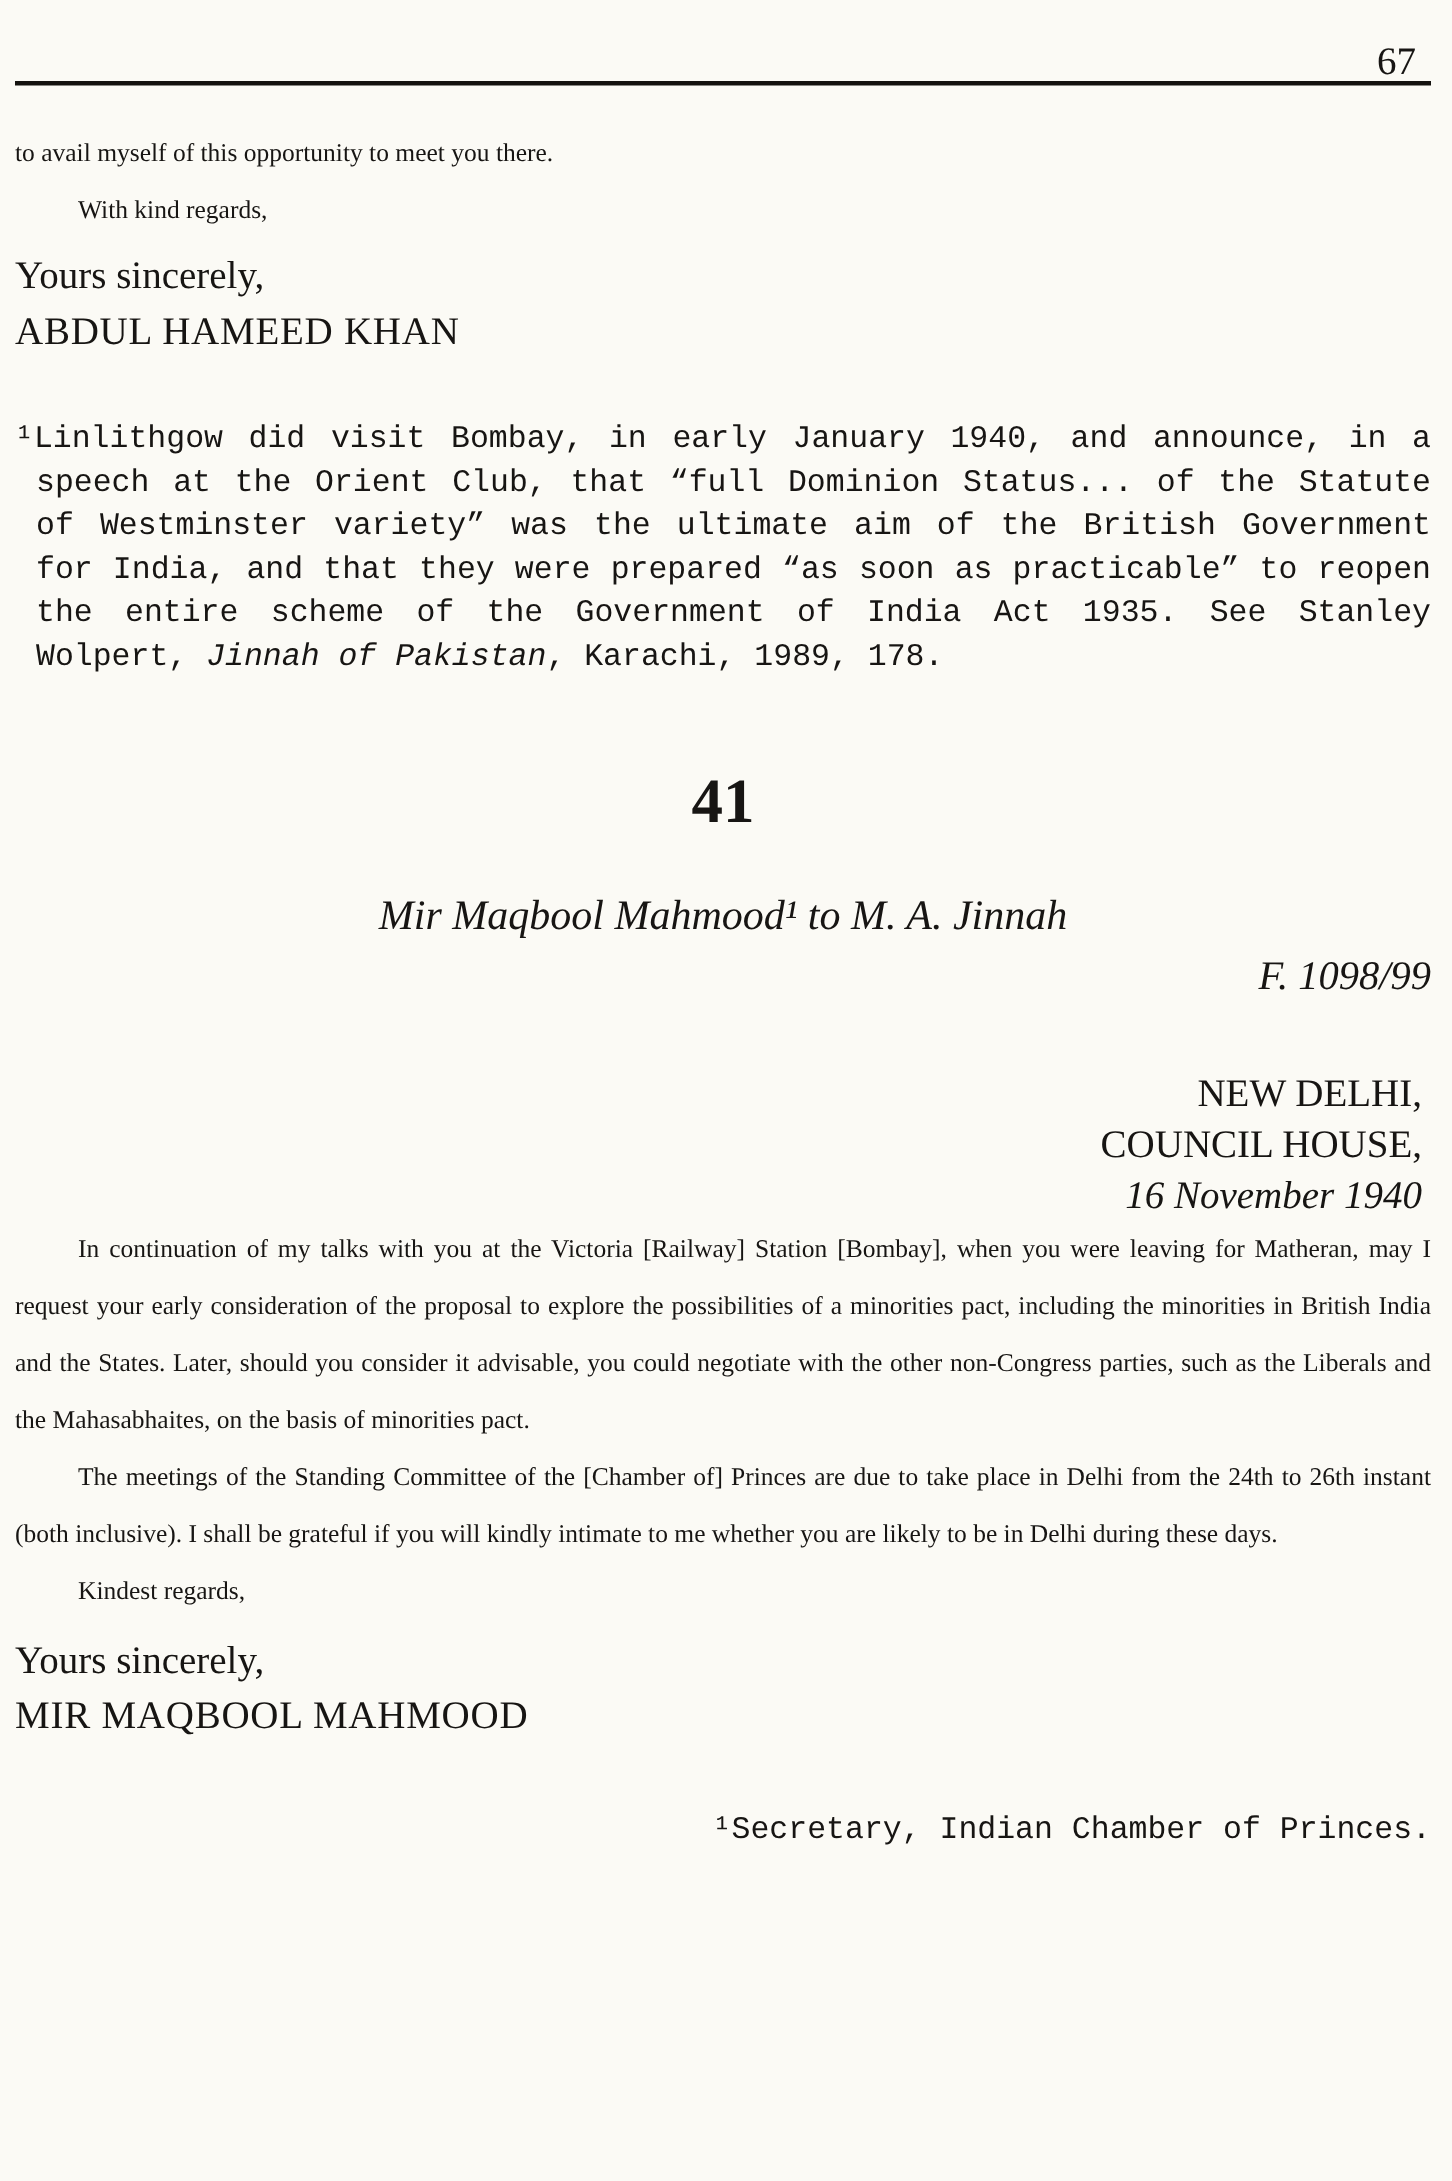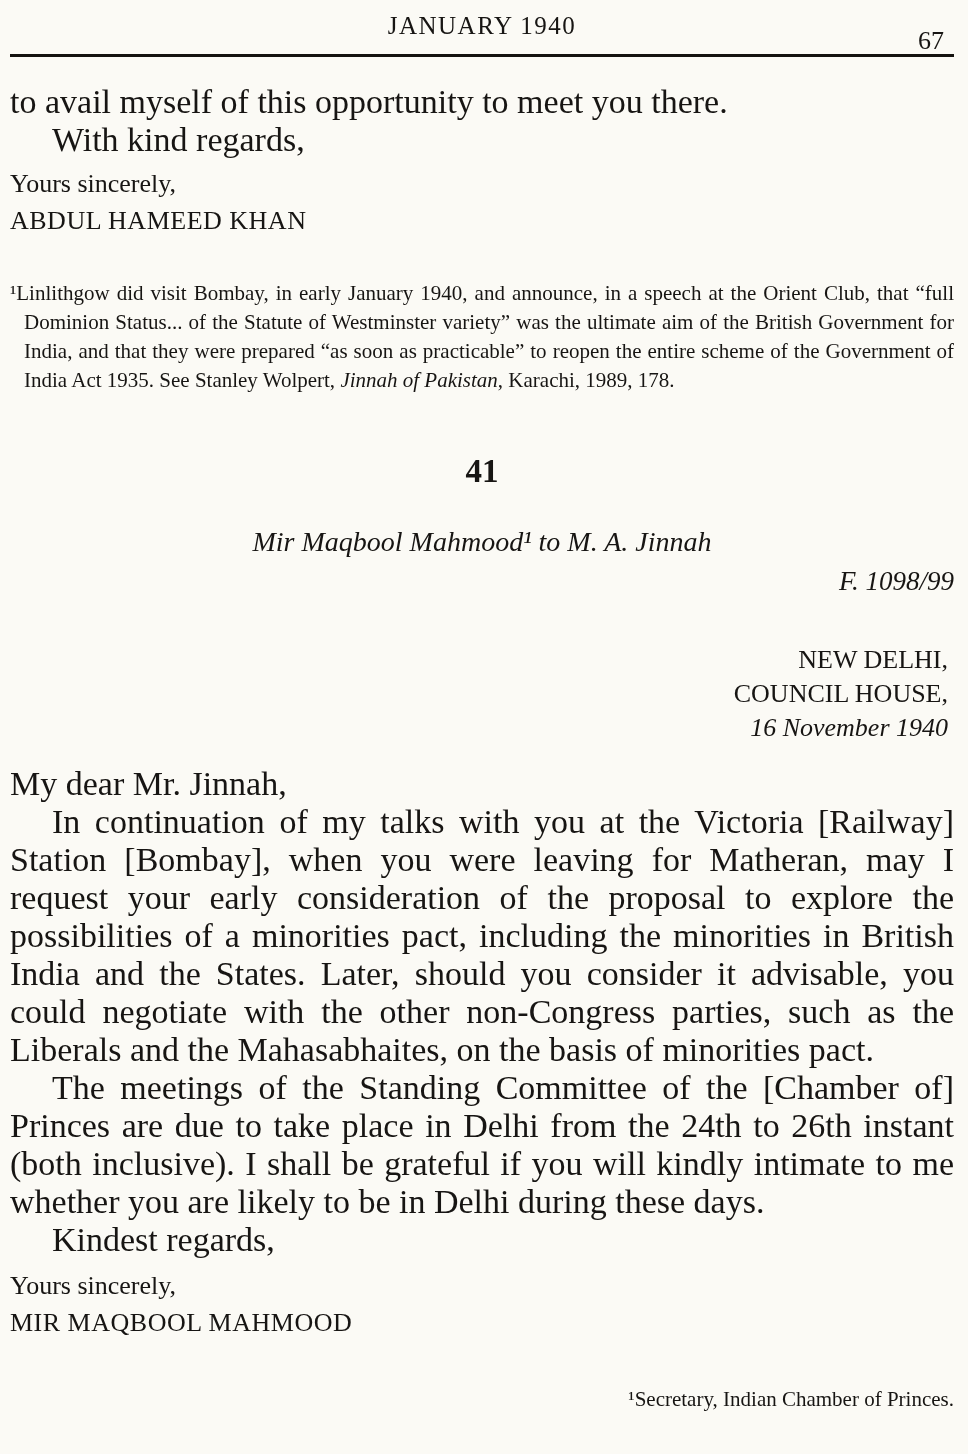--- a/index.html
+++ b/index.html
@@ -37,53 +37,54 @@
     letter-spacing: 0;
   }
   .header-rule {
     border: none;
     border-top: 3px solid #14120f;
     margin: 8px 0 0 0;
   }
 
   
   .bodytext {
-    font-size: 34px;
+    font-size: 17px;
     line-height: 38px;
     text-align: justify;
   }
   .indent { text-indent: 42px; }
 
   .letter1-body { margin-top: 26px; }
 
   .signoff {
     text-align: left;
     font-size: 26px;
     line-height: 37px;
   }
   .signoff1 { margin-top: 6px; padding-right: 52px; }
   .signoff .sig-name { letter-spacing: 0.5px; }
 
   .footnote {
     font-size: 21px;
     line-height: 29px;
     text-align: justify;
+    font-family: Liberation Mono, monospace;
   }
   .footnote1 {
     margin-top: 40px;
     padding-left: 14px;
     text-indent: -14px;
   }
   .footnote .italic { font-style: italic; }
 
   
   .section-number {
     margin-top: 58px;
     text-align: center;
-    font-size: 33px;
+    font-size: 42px;
     font-weight: bold;
   }
   .section-title {
     margin-top: 36px;
     text-align: center;
     font-style: italic;
     font-size: 28px;
   }
   .section-ref {
     margin-top: 8px;
@@ -112,21 +113,20 @@
     margin-top: 44px;
     text-align: right;
   }
 </style>
 </head>
 <body>
 
 <div class="page">
 
   <header class="page-header">
-    <span class="running-head">JANUARY 1940</span>
     <span class="page-number">67</span>
   </header>
   <hr class="header-rule">
 
   <section>
     <div class="bodytext letter1-body">
       <div>to avail myself of this opportunity to meet you there.</div>
       <div class="indent">With kind regards,</div>
     </div>
     <div class="signoff signoff1">
@@ -144,21 +144,20 @@
     <div class="section-ref">F. 1098/99</div>
   </section>
 
   <section>
     <div class="letter2-head">
       <div>NEW DELHI,</div>
       <div>COUNCIL HOUSE,</div>
       <div class="letter2-date">16 November 1940</div>
     </div>
 
-    <div class="bodytext salutation">My dear Mr. Jinnah,</div>
     <div class="bodytext indent">In continuation of my talks with you at the Victoria [Railway] Station [Bombay], when you were leaving for Matheran, may I request your early consideration of the proposal to explore the possibilities of a minorities pact, including the minorities in British India and the States. Later, should you consider it advisable, you could negotiate with the other non-Congress parties, such as the Liberals and the Mahasabhaites, on the basis of minorities pact.</div>
     <div class="bodytext indent">The meetings of the Standing Committee of the [Chamber of] Princes are due to take place in Delhi from the 24th to 26th instant (both inclusive). I shall be grateful if you will kindly intimate to me whether you are likely to be in Delhi during these days.</div>
     <div class="bodytext indent kindest">Kindest regards,</div>
 
     <div class="signoff signoff2">
       <div>Yours sincerely,</div>
       <div class="sig-name">MIR MAQBOOL MAHMOOD</div>
     </div>
   </section>
 

